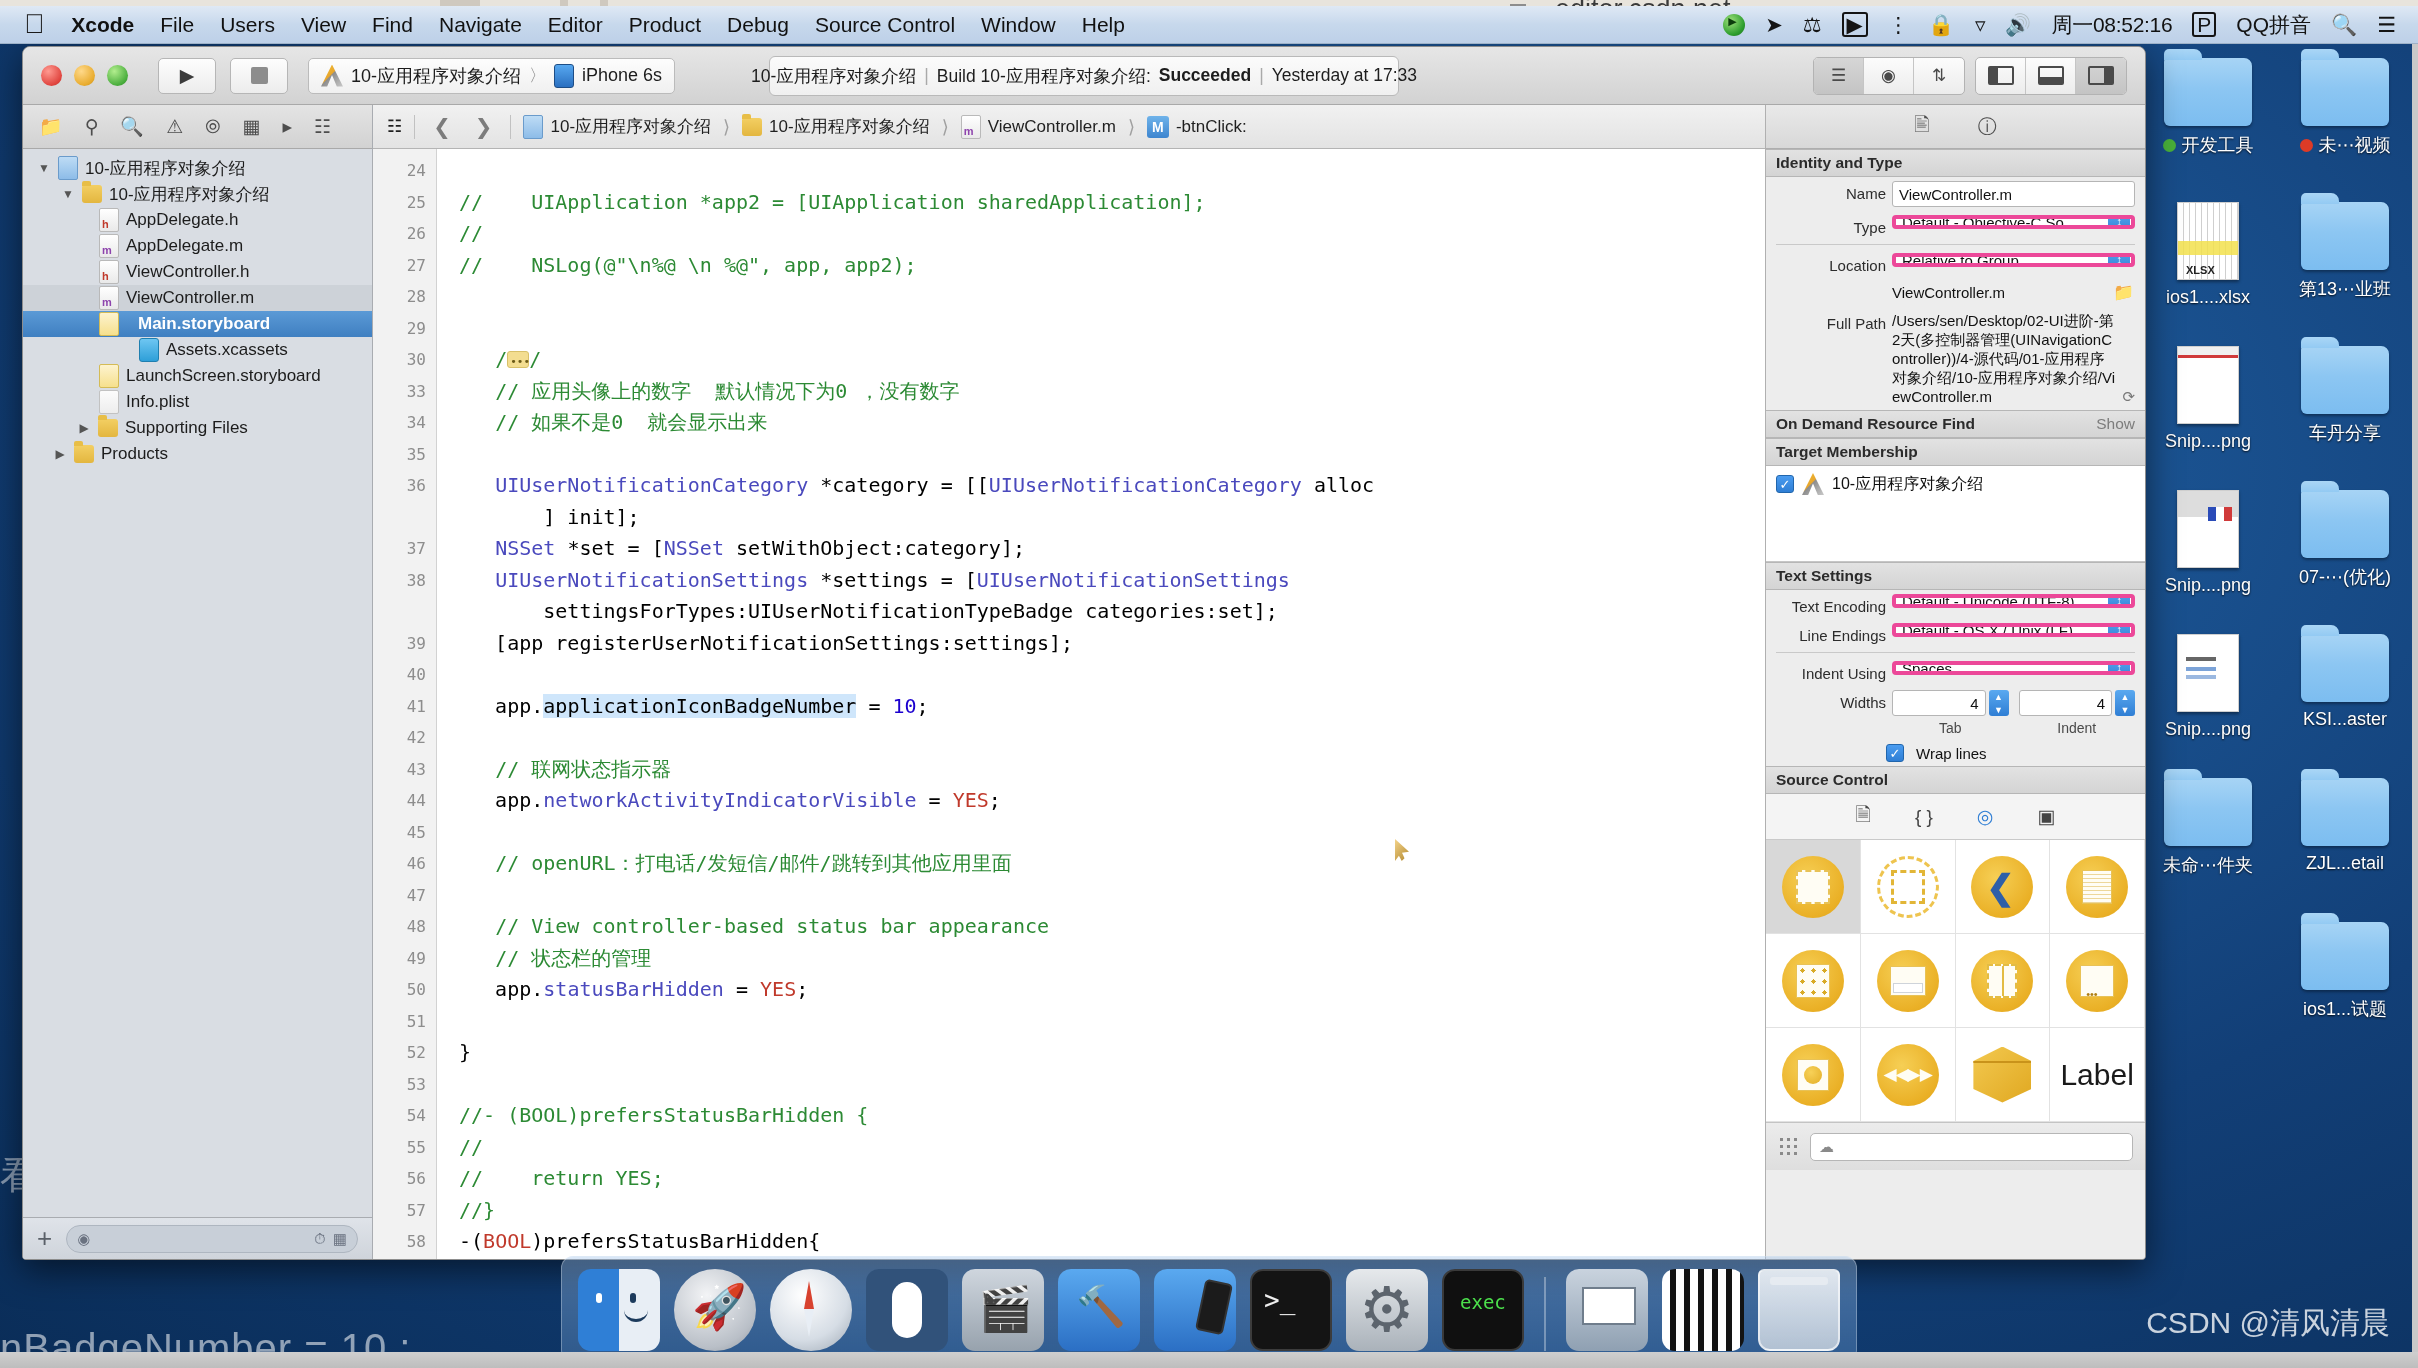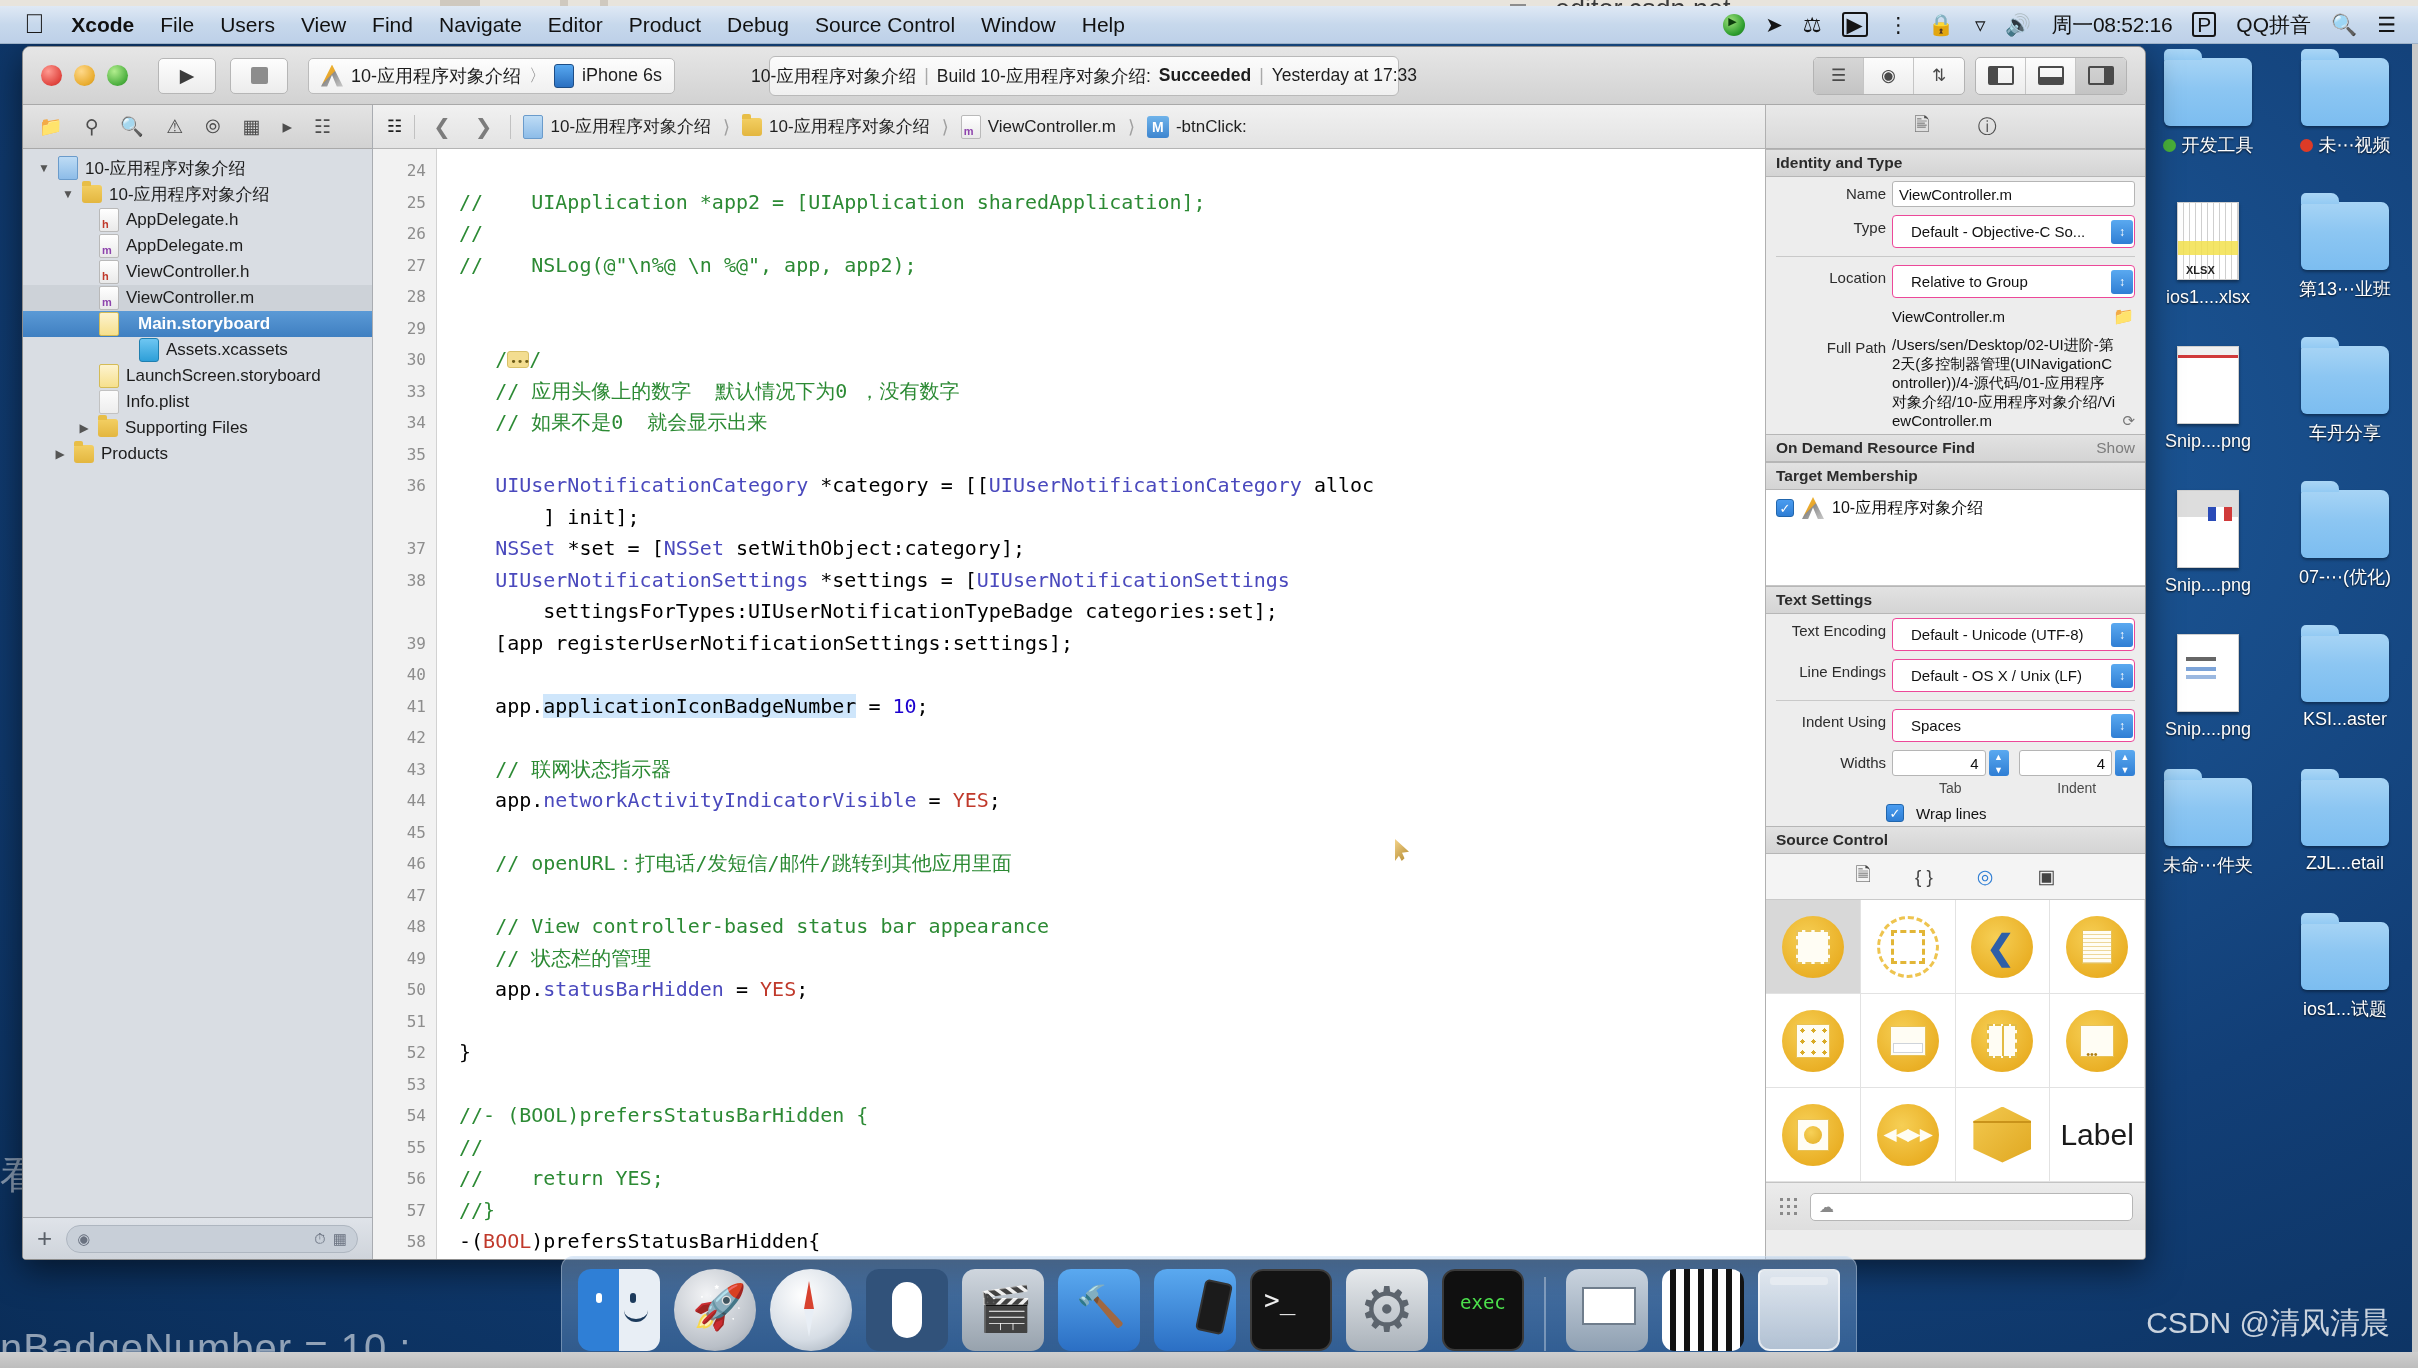--- a/index.html
+++ b/index.html
@@ -274,23 +274,23 @@
   .sec-h .show{font-weight:normal;color:#7c7c7c;}
   .frow{display:flex;align-items:flex-start;padding:4px 10px 4px 4px;gap:6px;}
   .flab{width:116px;text-align:right;font-size:15px;color:#2c2c2c;flex:0 0 116px;padding-top:4px;}
   .fval{flex:1;min-width:0;}
   .tfield{
     background:#fff;border:1px solid #b5b5b5;border-radius:3px;
     height:26px;display:flex;align-items:center;padding:0 6px;
     font-size:15px;color:#111;overflow:hidden;white-space:nowrap;
   }
   .popup{
-    background:#fff;border:1px solid #ec4899;border-radius:4px;
-    height:33px;display:flex;align-items:center;justify-content:space-between;
-    padding:0 0 0 18px;font-size:15px;color:#111;overflow:hidden;white-space:nowrap;
+    background:#fff;border:4px solid #ec4899;border-radius:4px;
+    height:14px;display:flex;align-items:center;justify-content:space-between;
+    padding:0 0 0 6px;font-size:15px;color:#111;overflow:hidden;white-space:nowrap;
   }
   .popup .st{
     width:22px;height:24px;flex:0 0 22px;border-radius:3px;margin:1px;
     background:linear-gradient(to bottom,#5aa9f0,#2f7ed4);
     color:#fff;font-size:12px;display:flex;align-items:center;justify-content:center;
   }
   .plain{font-size:15px;color:#111;line-height:19px;word-break:break-all;}
   .sublab{font-size:14px;color:#4a4a4a;text-align:center;}
   .chk{
     width:18px;height:18px;border-radius:3px;flex:0 0 18px;

